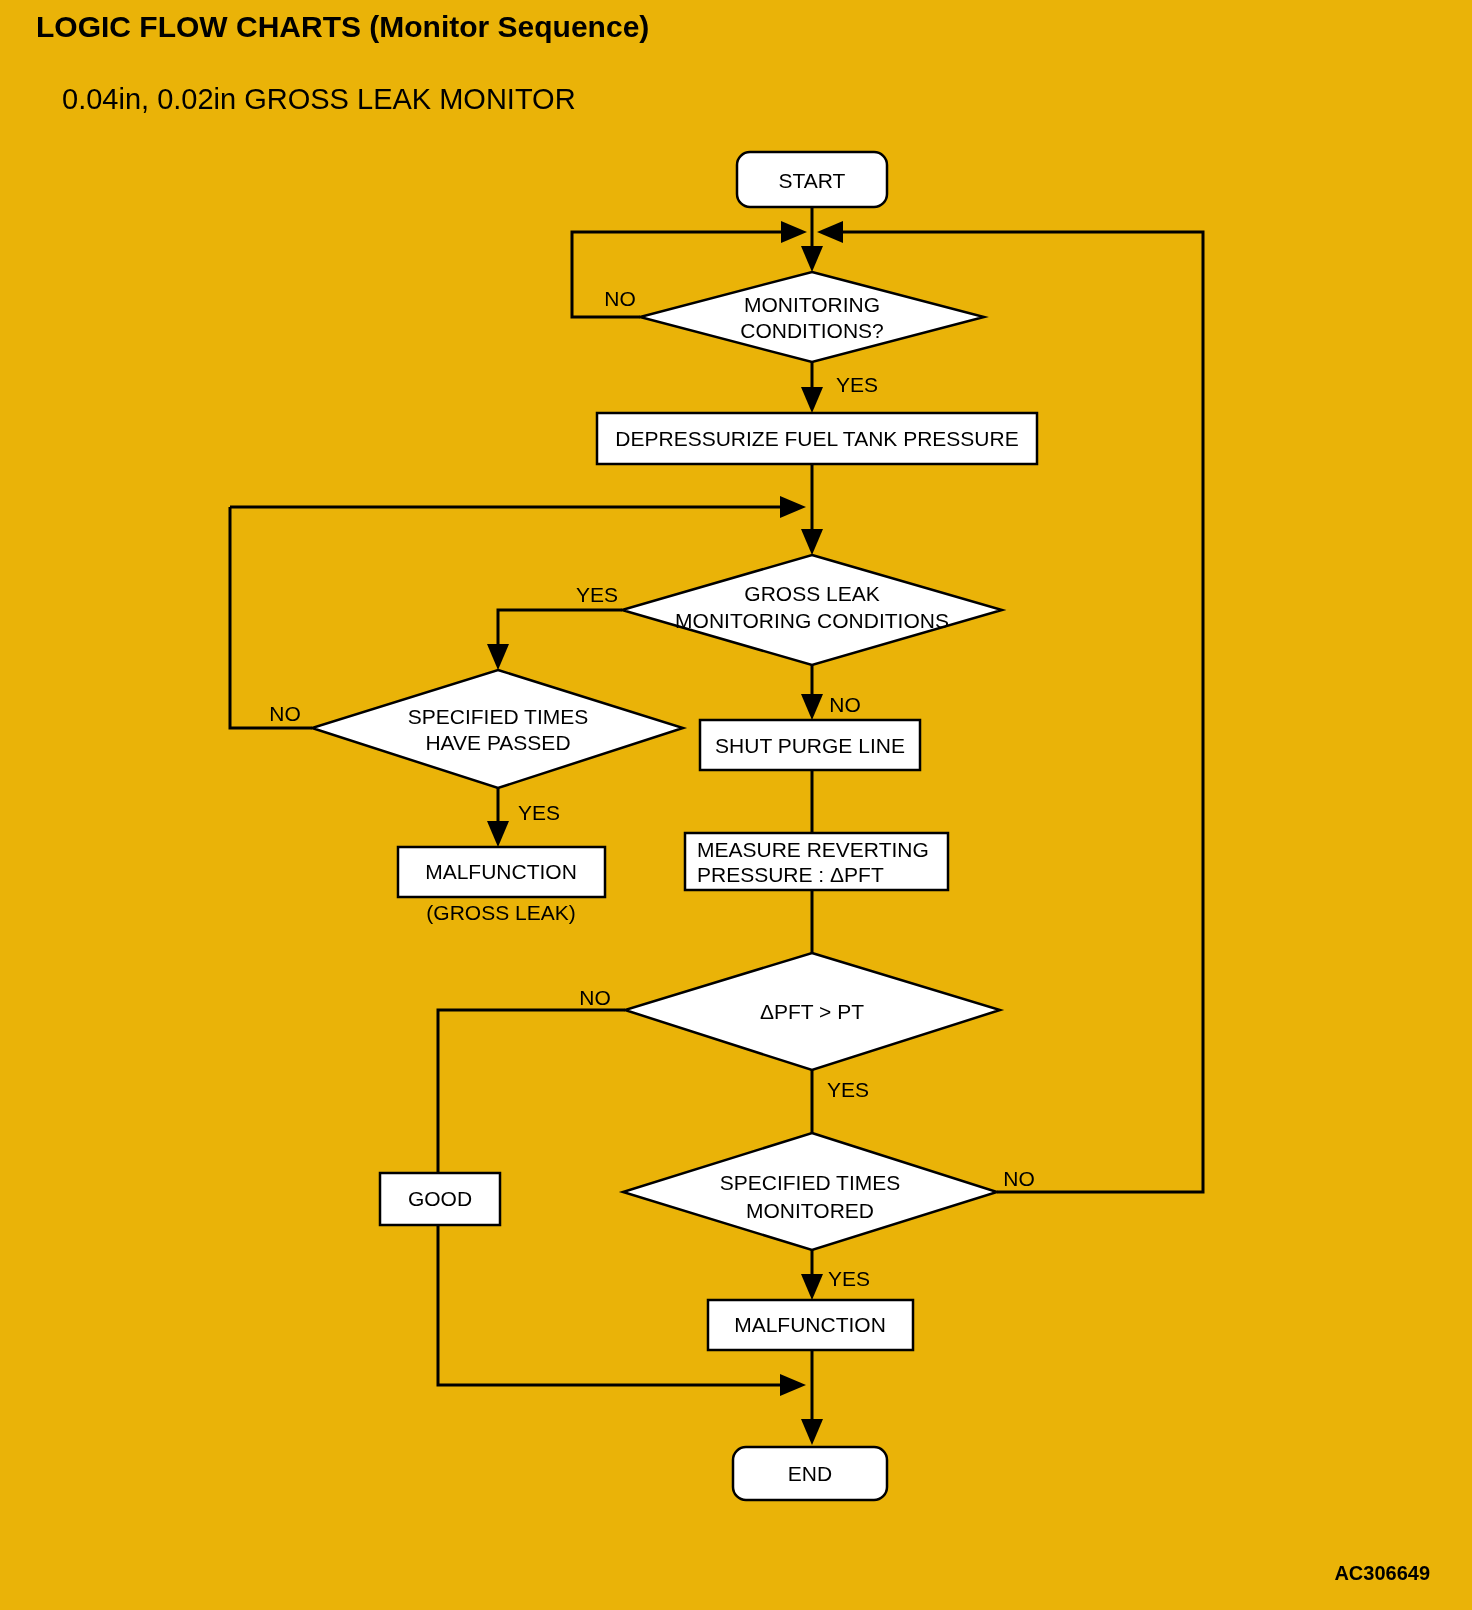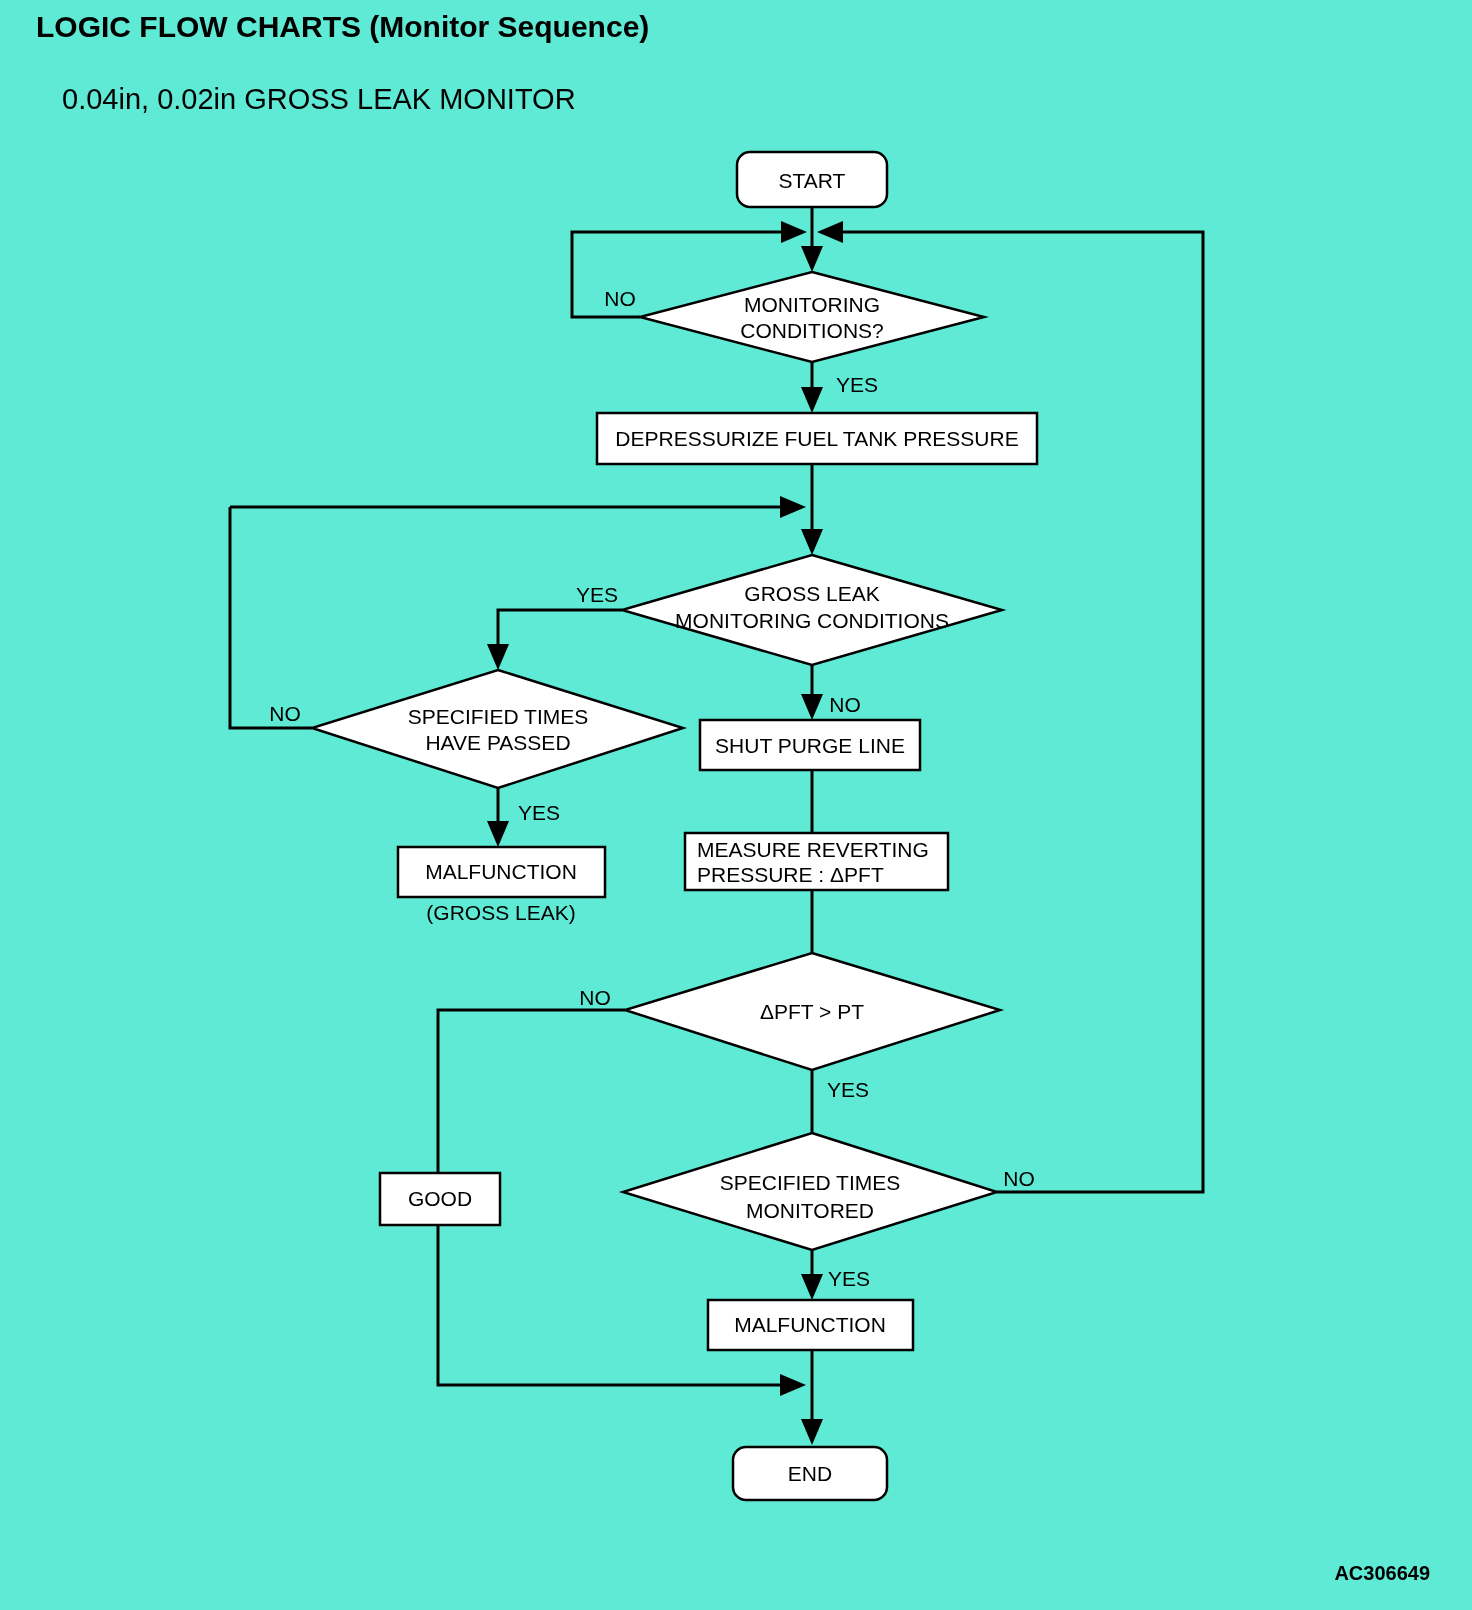--- a/index.html
+++ b/index.html
@@ -4,21 +4,21 @@
 <style>
   html, body {
     margin: 0;
     padding: 0;
     background: #ffffff;
   }
   .page {
     position: relative;
     width: 1472px;
     height: 1610px;
-    background: #5eead4;
+    background: #eab308;
     font-family: "Liberation Sans", sans-serif;
   }
   svg { display: block; }
   .edge {
     fill: none;
     stroke: #000000;
     stroke-width: 3;
   }
   .shape {
     fill: #ffffff;

